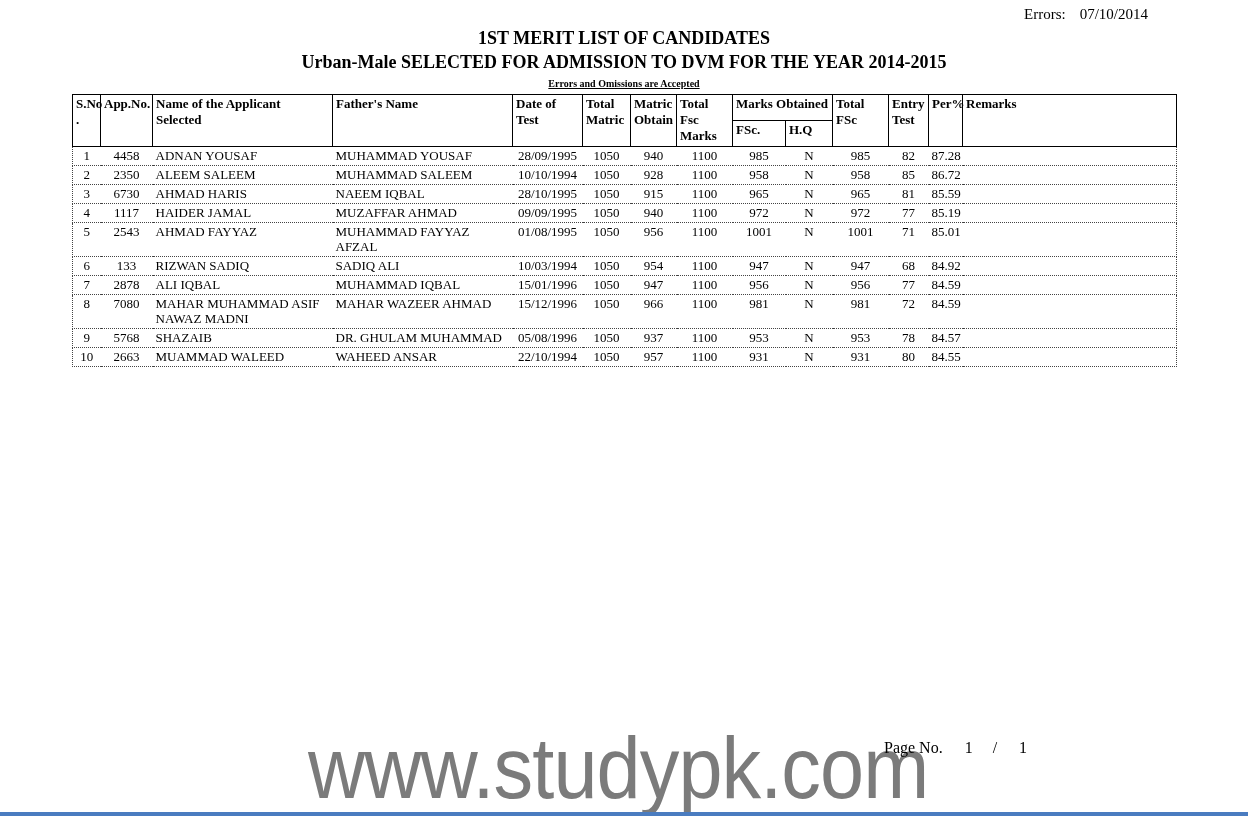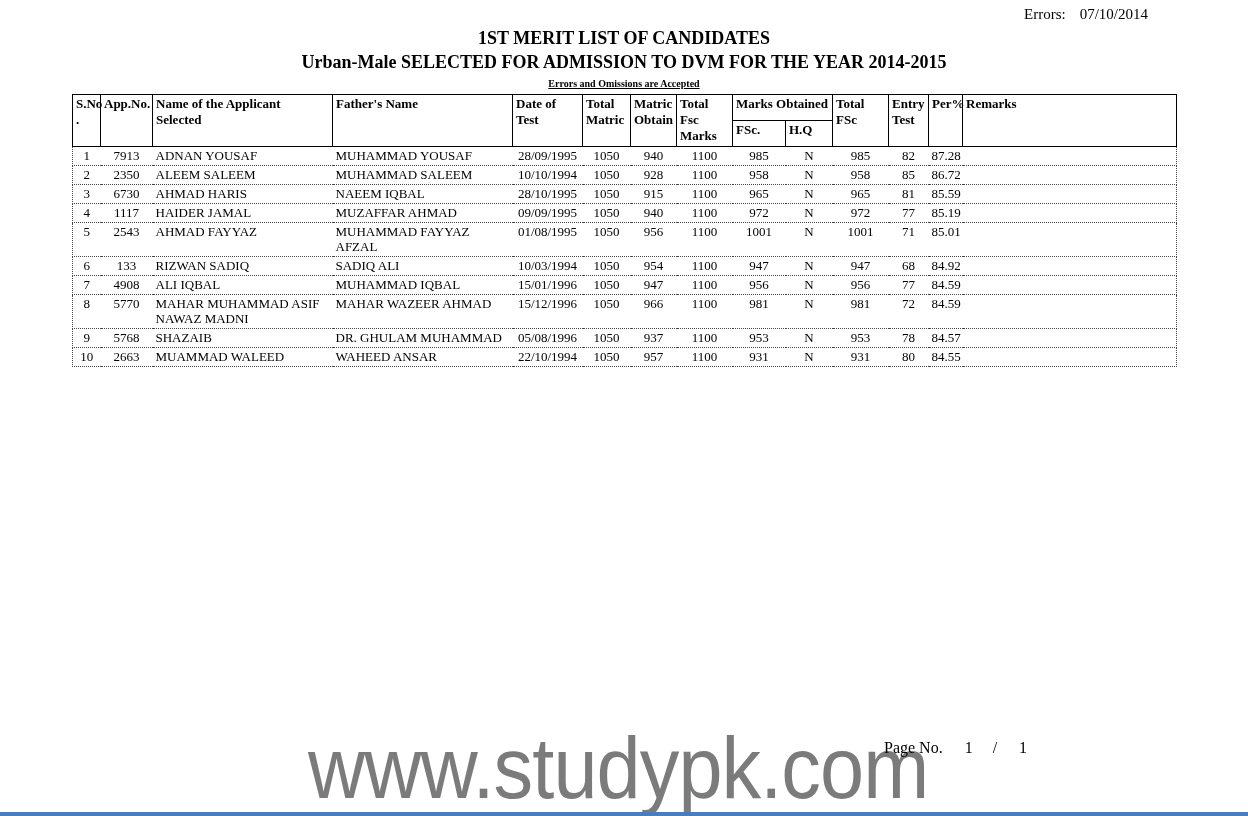--- a/index.html
+++ b/index.html
@@ -142,21 +142,21 @@
         <th rowspan="2" class="al-left">Remarks</th>
       </tr>
       <tr>
         <th>FSc.</th>
         <th>H.Q</th>
       </tr>
     </thead>
     <tbody>
         <tr>
           <td class="al-center">1</td>
-          <td class="al-center">7913</td>
+          <td class="al-center">4458</td>
           <td class="al-left">ADNAN YOUSAF</td>
           <td class="al-left">MUHAMMAD YOUSAF</td>
           <td class="al-center">28/09/1995</td>
           <td class="al-center">1050</td>
           <td class="al-center">940</td>
           <td class="al-center">1100</td>
           <td class="al-center">985</td>
           <td class="al-center">N</td>
           <td class="al-center">985</td>
           <td class="al-center">82</td>
@@ -239,37 +239,37 @@
           <td class="al-center">1100</td>
           <td class="al-center">947</td>
           <td class="al-center">N</td>
           <td class="al-center">947</td>
           <td class="al-center">68</td>
           <td class="al-center">84.92</td>
           <td class="al-left"></td>
         </tr>
         <tr>
           <td class="al-center">7</td>
-          <td class="al-center">4908</td>
+          <td class="al-center">2878</td>
           <td class="al-left">ALI IQBAL</td>
           <td class="al-left">MUHAMMAD IQBAL</td>
           <td class="al-center">15/01/1996</td>
           <td class="al-center">1050</td>
           <td class="al-center">947</td>
           <td class="al-center">1100</td>
           <td class="al-center">956</td>
           <td class="al-center">N</td>
           <td class="al-center">956</td>
           <td class="al-center">77</td>
           <td class="al-center">84.59</td>
           <td class="al-left"></td>
         </tr>
         <tr>
           <td class="al-center">8</td>
-          <td class="al-center">5770</td>
+          <td class="al-center">7080</td>
           <td class="al-left">MAHAR MUHAMMAD ASIF
 NAWAZ MADNI</td>
           <td class="al-left">MAHAR WAZEER AHMAD</td>
           <td class="al-center">15/12/1996</td>
           <td class="al-center">1050</td>
           <td class="al-center">966</td>
           <td class="al-center">1100</td>
           <td class="al-center">981</td>
           <td class="al-center">N</td>
           <td class="al-center">981</td>

